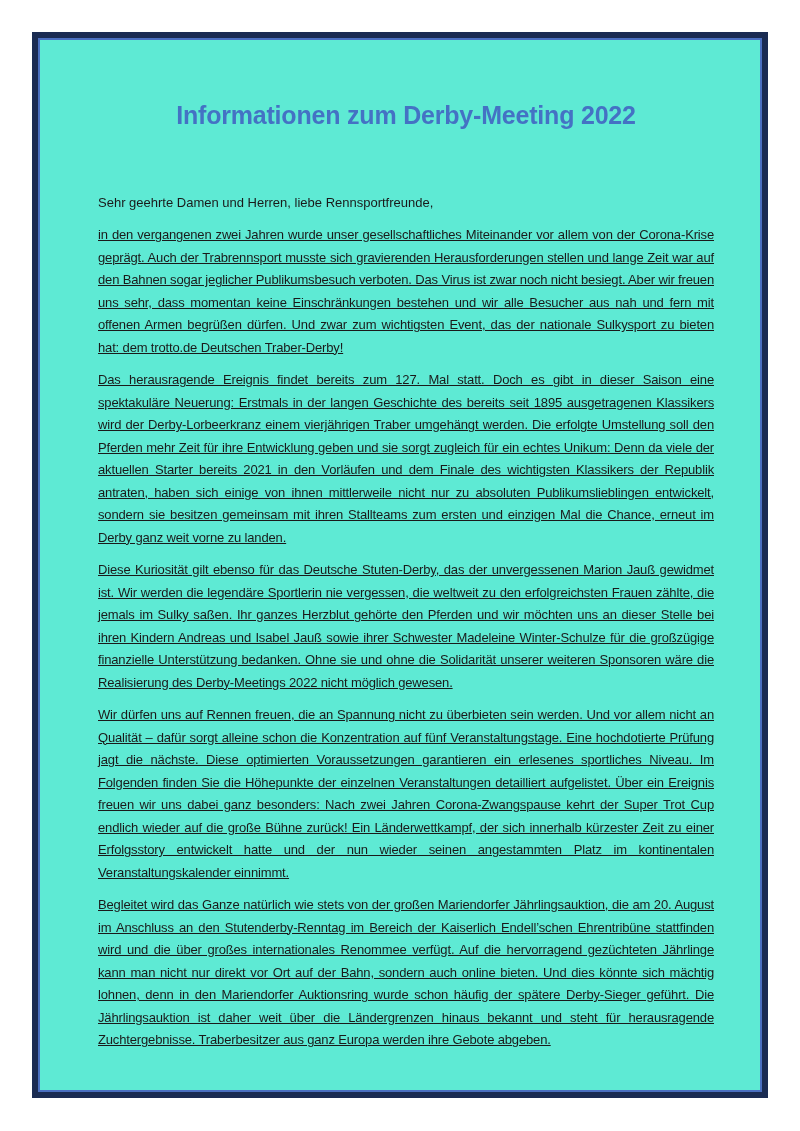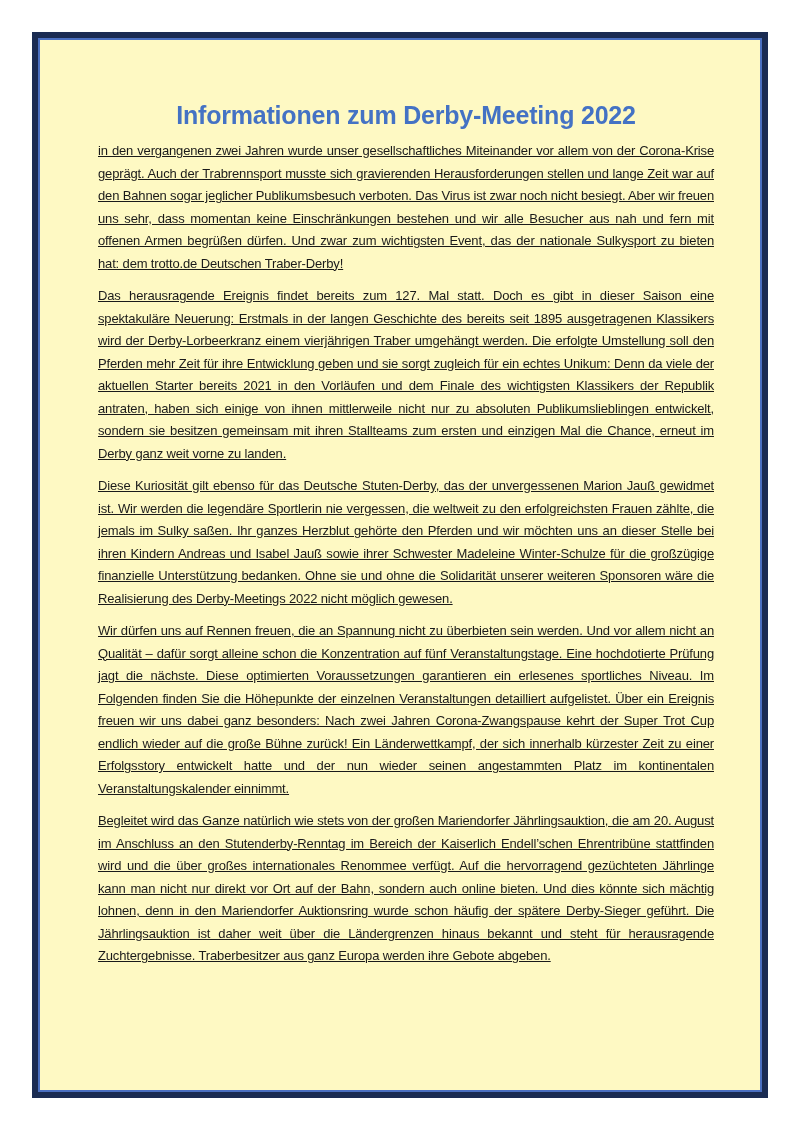--- a/index.html
+++ b/index.html
@@ -14,21 +14,21 @@
       overflow: hidden;
     }
     .page-frame {
       position: absolute;
       left: 32px;
       top: 32px;
       width: 736px;
       height: 1066px;
       box-sizing: border-box;
       border: 6px solid #1a2b52;
-      background: #fef9c3;
+      background: #5eead4;
       padding-left: 22px;
     }
     .page-frame-inner {
       position: absolute;
       left: 0;
       top: 0;
       right: 0;
       bottom: 0;
       border: 2px solid #4a6fc0;
       box-sizing: border-box;
@@ -65,19 +65,20 @@
       text-decoration: underline;
     }
   </style>
 </head>
 <body>
 
 <div class="page-frame">
   <div class="page-frame-inner"></div>
   <div class="doc-content">
     <h1 class="doc-title">Informationen zum Derby-Meeting 2022</h1>
+    <p class="salutation">Sehr geehrte Damen und Herren, liebe Rennsportfreunde,</p>
     <p class="para">in den vergangenen zwei Jahren wurde unser gesellschaftliches Miteinander vor allem von der Corona-Krise geprägt. Auch der Trabrennsport musste sich gravierenden Herausforderungen stellen und lange Zeit war auf den Bahnen sogar jeglicher Publikumsbesuch verboten. Das Virus ist zwar noch nicht besiegt. Aber wir freuen uns sehr, dass momentan keine Einschränkungen bestehen und wir alle Besucher aus nah und fern mit offenen Armen begrüßen dürfen. Und zwar zum wichtigsten Event, das der nationale Sulkysport zu bieten hat: dem trotto.de Deutschen Traber-Derby!</p>
     <p class="para">Das herausragende Ereignis findet bereits zum 127. Mal statt. Doch es gibt in dieser Saison eine spektakuläre Neuerung: Erstmals in der langen Geschichte des bereits seit 1895 ausgetragenen Klassikers wird der Derby-Lorbeerkranz einem vierjährigen Traber umgehängt werden. Die erfolgte Umstellung soll den Pferden mehr Zeit für ihre Entwicklung geben und sie sorgt zugleich für ein echtes Unikum: Denn da viele der aktuellen Starter bereits 2021 in den Vorläufen und dem Finale des wichtigsten Klassikers der Republik antraten, haben sich einige von ihnen mittlerweile nicht nur zu absoluten Publikumslieblingen entwickelt, sondern sie besitzen gemeinsam mit ihren Stallteams zum ersten und einzigen Mal die Chance, erneut im Derby ganz weit vorne zu landen.</p>
     <p class="para">Diese Kuriosität gilt ebenso für das Deutsche Stuten-Derby, das der unvergessenen Marion Jauß gewidmet ist. Wir werden die legendäre Sportlerin nie vergessen, die weltweit zu den erfolgreichsten Frauen zählte, die jemals im Sulky saßen. Ihr ganzes Herzblut gehörte den Pferden und wir möchten uns an dieser Stelle bei ihren Kindern Andreas und Isabel Jauß sowie ihrer Schwester Madeleine Winter-Schulze für die großzügige finanzielle Unterstützung bedanken. Ohne sie und ohne die Solidarität unserer weiteren Sponsoren wäre die Realisierung des Derby-Meetings 2022 nicht möglich gewesen.</p>
     <p class="para">Wir dürfen uns auf Rennen freuen, die an Spannung nicht zu überbieten sein werden. Und vor allem nicht an Qualität – dafür sorgt alleine schon die Konzentration auf fünf Veranstaltungstage. Eine hochdotierte Prüfung jagt die nächste.  Diese optimierten Voraussetzungen garantieren ein erlesenes sportliches Niveau. Im Folgenden finden Sie die Höhepunkte der einzelnen Veranstaltungen detailliert aufgelistet. Über ein Ereignis freuen wir uns dabei ganz besonders: Nach zwei Jahren Corona-Zwangspause kehrt der Super Trot Cup endlich wieder auf die große Bühne zurück! Ein Länderwettkampf, der sich innerhalb kürzester Zeit zu einer Erfolgsstory entwickelt hatte und der nun wieder seinen angestammten Platz im kontinentalen Veranstaltungskalender einnimmt.</p>
     <p class="para">Begleitet wird das Ganze natürlich wie stets von der großen Mariendorfer Jährlingsauktion, die am 20. August im Anschluss an den Stutenderby-Renntag im Bereich der Kaiserlich Endell’schen Ehrentribüne stattfinden wird und die über großes internationales Renommee verfügt. Auf die hervorragend gezüchteten Jährlinge kann man nicht nur direkt vor Ort auf der Bahn, sondern auch online bieten. Und dies könnte sich mächtig lohnen, denn in den Mariendorfer Auktionsring wurde schon häufig der spätere Derby-Sieger geführt. Die Jährlingsauktion ist daher weit über die Ländergrenzen hinaus bekannt und steht für herausragende Zuchtergebnisse. Traberbesitzer aus ganz Europa werden ihre Gebote abgeben.</p>
   </div>
 </div>
 
 </body></html>

